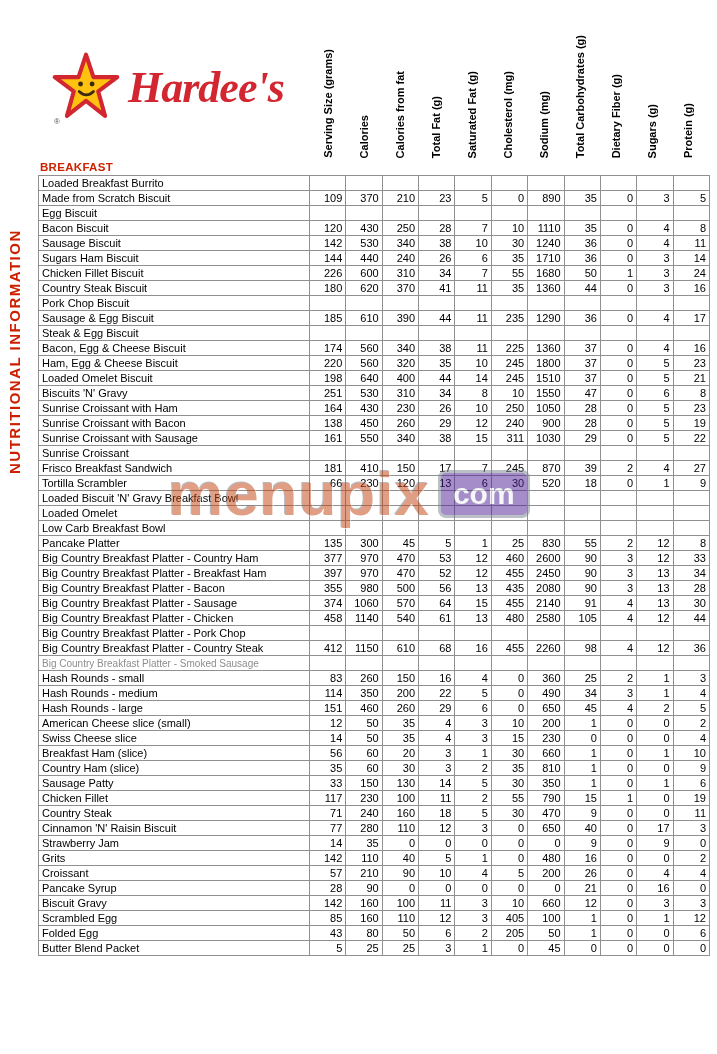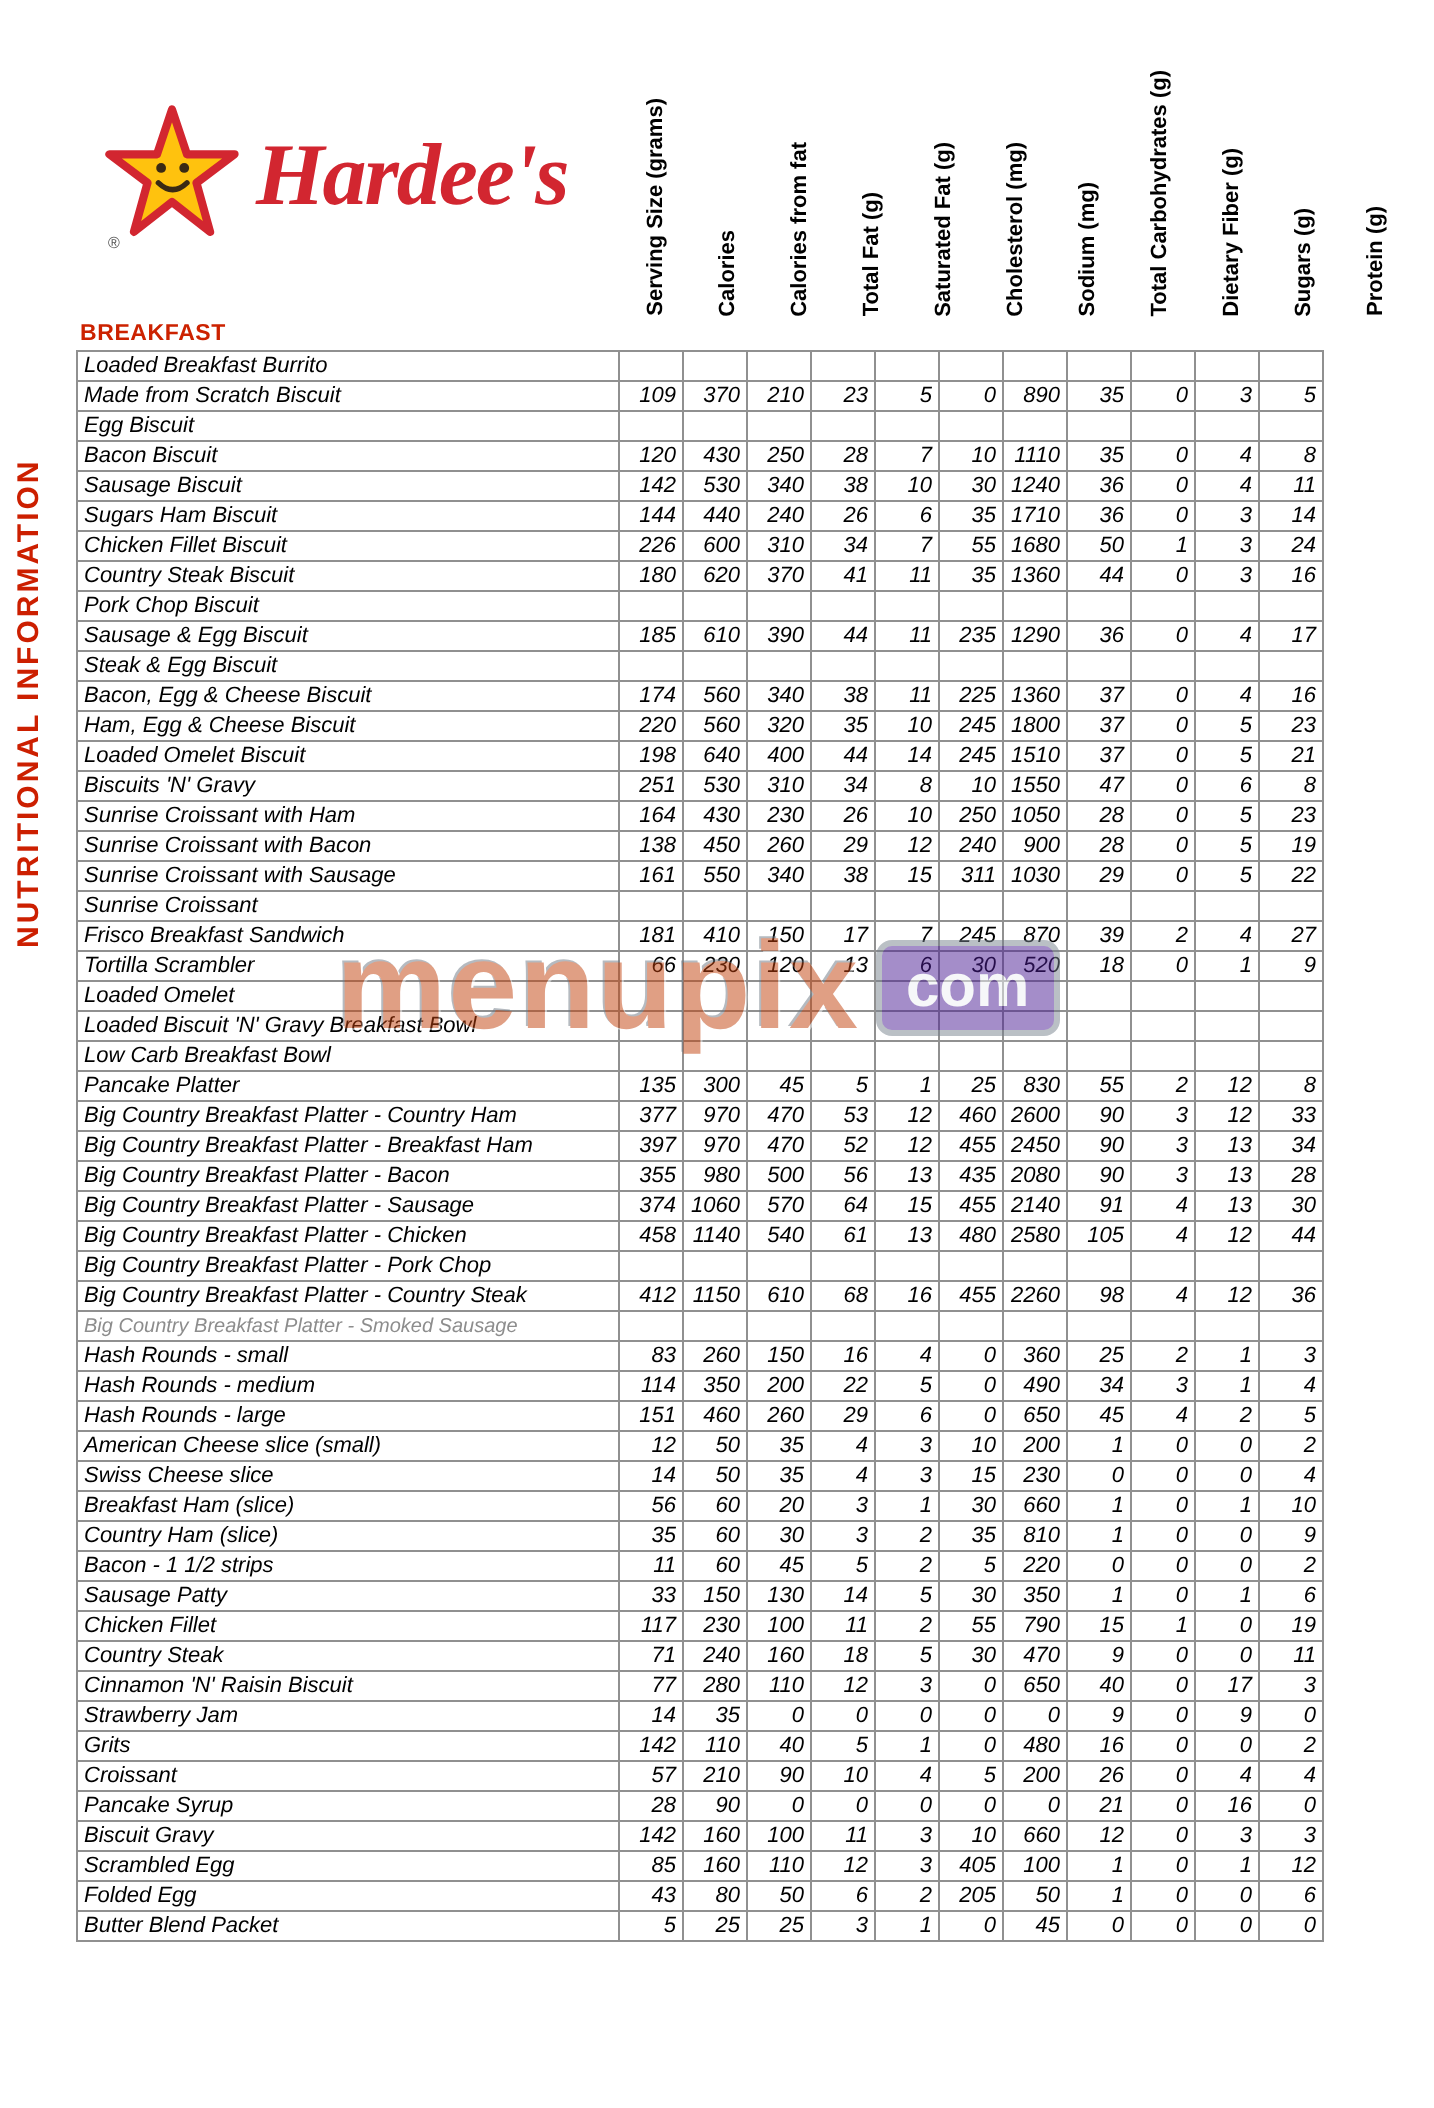--- a/index.html
+++ b/index.html
@@ -21,21 +21,21 @@
   
   .table-wrap{position:absolute;left:38px;top:12px;width:668px;}
   .header-row{display:flex;align-items:flex-end;height:146px;}
   .name-spacer{width:272px;flex:0 0 272px;}
   .col-head{width:36px;flex:0 0 36px;display:flex;justify-content:center;align-items:flex-end;height:146px;}
   .col-head span{writing-mode:vertical-rl;transform:rotate(180deg);
       font-size:11px;font-weight:bold;white-space:nowrap;color:#000;}
 
   .section-title{color:#cc2200;font-weight:bold;font-size:11.5px;padding:3px 0 2px 2px;letter-spacing:.3px;}
 
-  table.nutrition{border-collapse:collapse;width:624px;table-layout:fixed;font-style:italic;}
+  table.nutrition{border-collapse:collapse;width:672px;table-layout:fixed;}
   table.nutrition td{border:1px solid #909090;height:14px;font-size:11px;
       padding:0 3px;overflow:hidden;white-space:nowrap;}
   td.name-td{width:264px;text-align:left;}
   td.val-td{text-align:right;}
   tr.muted td{color:#8d8d8d;font-size:10px;}
 
   
   .watermark{position:absolute;top:458px;left:168px;display:flex;align-items:center;
       opacity:.5;pointer-events:none;z-index:5;}
   .wm-text{font-size:62px;font-weight:bold;color:#c2410c;letter-spacing:1px;
@@ -394,35 +394,35 @@
             <td class="val-td">13</td>
             <td class="val-td">6</td>
             <td class="val-td">30</td>
             <td class="val-td">520</td>
             <td class="val-td">18</td>
             <td class="val-td">0</td>
             <td class="val-td">1</td>
             <td class="val-td">9</td>
           </tr>
           <tr>
+            <td class="name-td">Loaded Biscuit 'N' Gravy Breakfast Bowl</td>
+            <td class="val-td"></td>
+            <td class="val-td"></td>
+            <td class="val-td"></td>
+            <td class="val-td"></td>
+            <td class="val-td"></td>
+            <td class="val-td"></td>
+            <td class="val-td"></td>
+            <td class="val-td"></td>
+            <td class="val-td"></td>
+            <td class="val-td"></td>
+            <td class="val-td"></td>
+          </tr>
+          <tr>
             <td class="name-td">Loaded Omelet</td>
-            <td class="val-td"></td>
-            <td class="val-td"></td>
-            <td class="val-td"></td>
-            <td class="val-td"></td>
-            <td class="val-td"></td>
-            <td class="val-td"></td>
-            <td class="val-td"></td>
-            <td class="val-td"></td>
-            <td class="val-td"></td>
-            <td class="val-td"></td>
-            <td class="val-td"></td>
-          </tr>
-          <tr>
-            <td class="name-td">Loaded Biscuit 'N' Gravy Breakfast Bowl</td>
             <td class="val-td"></td>
             <td class="val-td"></td>
             <td class="val-td"></td>
             <td class="val-td"></td>
             <td class="val-td"></td>
             <td class="val-td"></td>
             <td class="val-td"></td>
             <td class="val-td"></td>
             <td class="val-td"></td>
             <td class="val-td"></td>
@@ -660,34 +660,20 @@
             <td class="val-td">3</td>
             <td class="val-td">2</td>
             <td class="val-td">35</td>
             <td class="val-td">810</td>
             <td class="val-td">1</td>
             <td class="val-td">0</td>
             <td class="val-td">0</td>
             <td class="val-td">9</td>
           </tr>
           <tr>
-            <td class="name-td">Bacon - 1 1/2 strips</td>
-            <td class="val-td">11</td>
-            <td class="val-td">60</td>
-            <td class="val-td">45</td>
-            <td class="val-td">5</td>
-            <td class="val-td">2</td>
-            <td class="val-td">5</td>
-            <td class="val-td">220</td>
-            <td class="val-td">0</td>
-            <td class="val-td">0</td>
-            <td class="val-td">0</td>
-            <td class="val-td">2</td>
-          </tr>
-          <tr>
             <td class="name-td">Sausage Patty</td>
             <td class="val-td">33</td>
             <td class="val-td">150</td>
             <td class="val-td">130</td>
             <td class="val-td">14</td>
             <td class="val-td">5</td>
             <td class="val-td">30</td>
             <td class="val-td">350</td>
             <td class="val-td">1</td>
             <td class="val-td">0</td>

